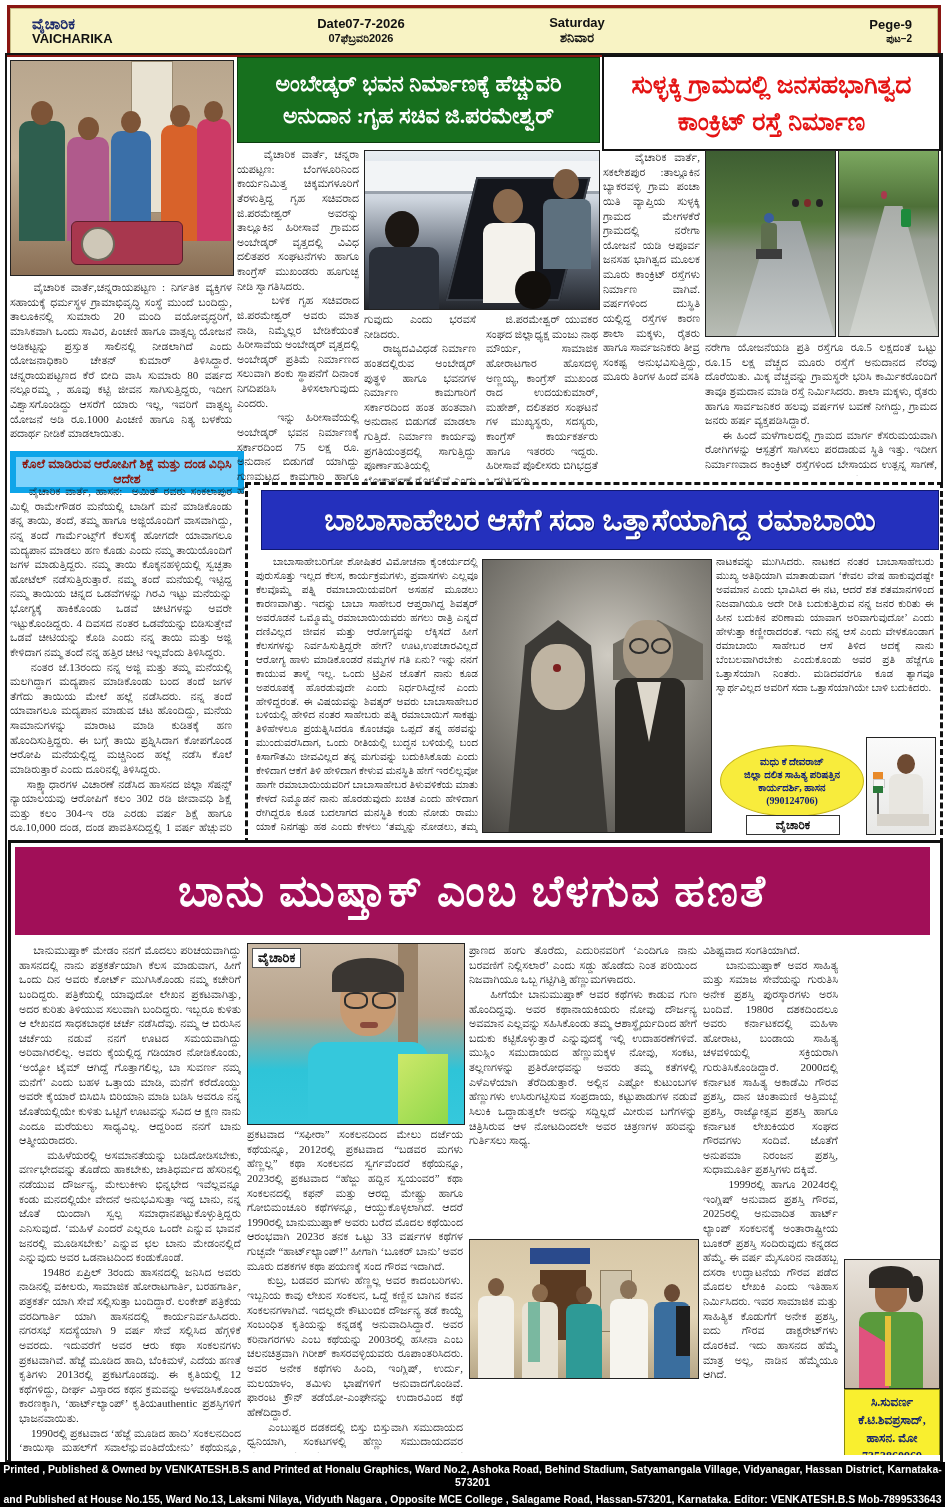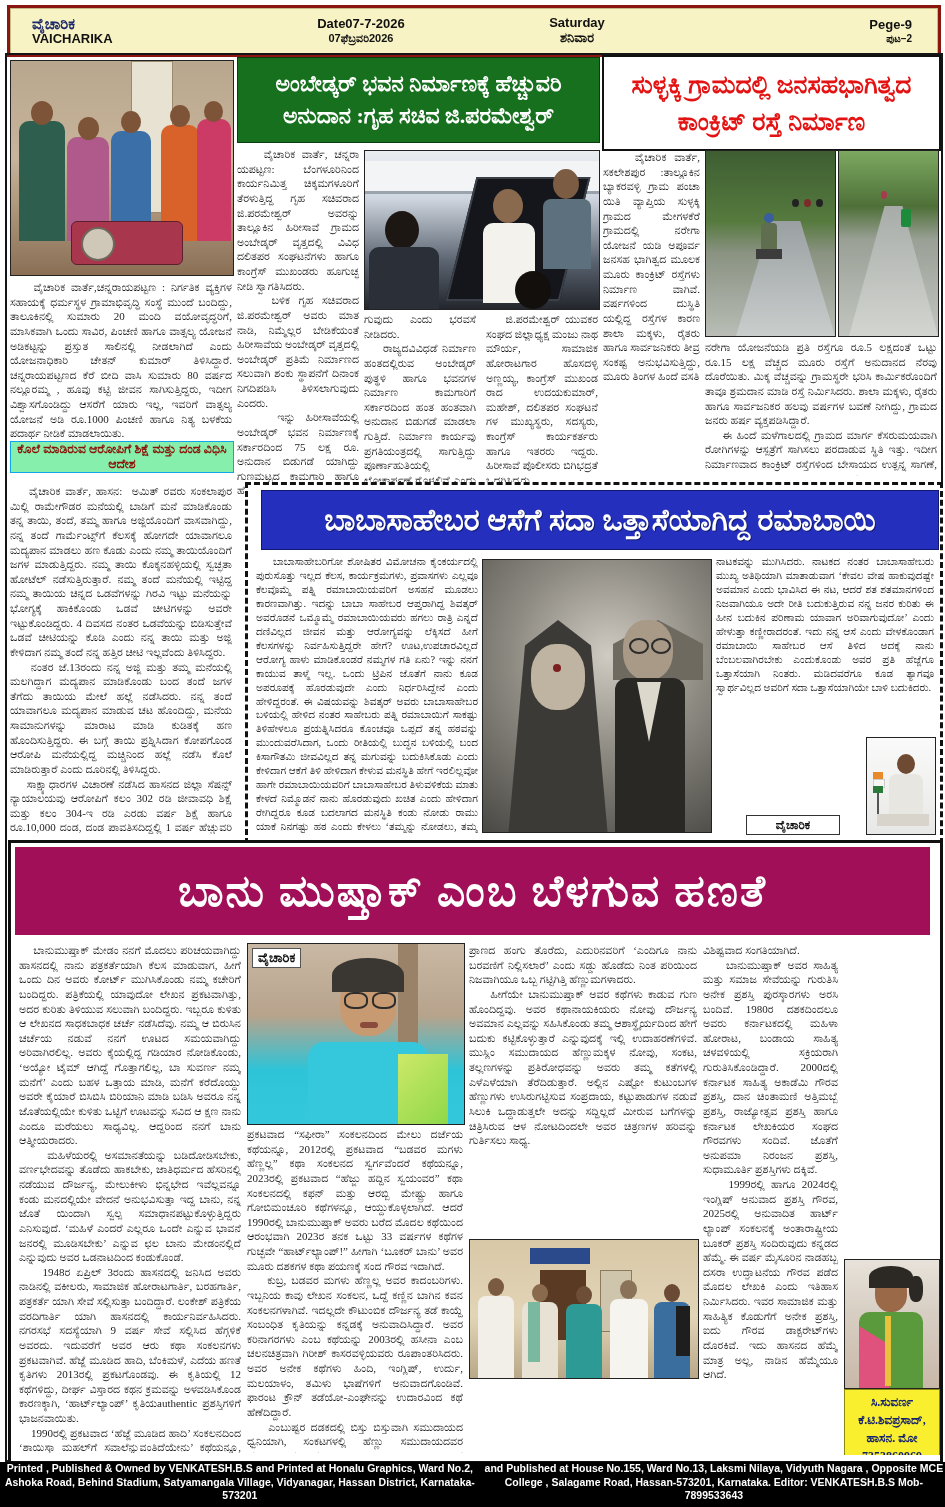--- a/index.html
+++ b/index.html
@@ -21,21 +21,21 @@
   .mh-en{font-weight:bold;font-size:13px;color:#111;}
   
   #frame{left:5px;top:53px;width:934px;height:1405px;border:2px solid #151515;}
   
   #h-green{left:237px;top:57px;width:361px;height:84px;background:#17701e;border:1px solid #0c3d10;
            color:#fff;font-weight:bold;font-size:22px;line-height:1.45;display:flex;
            align-items:center;justify-content:center;text-align:center;white-space:pre-line;}
   #h-red{left:602px;top:55px;width:335px;height:92px;background:#fff;border:2px solid #111;
          color:#e41313;font-weight:bold;font-size:25px;line-height:1.5;display:flex;
          align-items:center;justify-content:center;text-align:center;white-space:pre-line;}
-  #h-yellow{left:10px;top:441px;width:222px;height:30px;background:#86efac;border:1px solid #0ea5e9;
+  #h-yellow{left:10px;top:451px;width:222px;height:30px;background:#7dd3fc;border:6px solid #0ea5e9;
             color:#8c1208;font-weight:bold;font-size:12.5px;display:flex;align-items:center;
             justify-content:center;text-align:center;}
   #ramabai-box{left:245px;top:482px;width:692px;height:356px;border:3px dashed #111;background:#fff;}
   #h-blue{left:5px;top:5px;width:676px;height:58px;background:#2430bd;border:1px solid #101870;
           color:#fff;font-weight:bold;font-size:30px;display:flex;align-items:center;
           justify-content:center;text-align:center;text-shadow:1px 1px 0 #101870;margin-left:8px;}
   #banu-frame{left:8px;top:840px;width:929px;height:618px;border:3px solid #111;background:#fff;}
   #h-magenta{left:4px;top:4px;width:915px;height:88px;background:#a10f58;
              color:#fff;font-weight:bold;font-size:44px;display:flex;align-items:center;
              justify-content:center;text-align:center;letter-spacing:2px;}
@@ -45,21 +45,21 @@
                justify-content:center;text-align:center;color:#0d1c7a;font-weight:bold;
                font-size:10px;line-height:1.3;white-space:pre-line;}
   #author-stamp{left:498px;top:330px;width:92px;height:18px;background:#fff;border:1px solid #333;
                 color:#111;font-weight:bold;font-size:12px;display:flex;align-items:center;justify-content:center;}
   
   #suvarna-credit{background:#f9ef2f;border:1px solid #8a8a10;color:#14226e;font-weight:bold;
                   font-size:12px;text-align:center;line-height:1.5;padding:3px 0;white-space:pre-line;}
   
   #footer{left:0;top:1462px;width:945px;height:45px;background:#000;color:#fff;
           font-family:"Liberation Sans",sans-serif;font-size:10.5px;font-weight:bold;
-          display:flex;flex-direction:row;justify-content:center;gap:3px;
+          display:flex;flex-direction:column;justify-content:center;gap:3px;
           text-align:center;line-height:1.3;}
   
   .wm{position:absolute;left:4px;top:4px;background:#fff;border:1px solid #555;color:#111;
       font-weight:bold;font-size:13px;padding:1px 5px;}
   
   .head{position:absolute;border-radius:50%;background:#7d5437;}
 </style>
 </head>
 <body>
 
@@ -159,20 +159,24 @@
     <div class="shape" style="left:20px;top:60px;width:110px;height:212px;background:#3c3a36;clip-path:polygon(20% 12%,50% 0,80% 12%,95% 100%,5% 100%);"></div>
     <div class="head" style="left:48px;top:84px;width:54px;height:66px;background:#bfb4a2;border-radius:45%;"></div>
     <div class="shape" style="left:70px;top:104px;width:8px;height:8px;background:#7c1f1f;border-radius:50%;"></div>
     <div class="head" style="left:140px;top:60px;width:50px;height:60px;background:#a89a86;border-radius:45%;"></div>
     <div class="shape" style="left:146px;top:78px;width:16px;height:12px;border:2px solid #2c2c2c;border-radius:50%;background:transparent;"></div>
     <div class="shape" style="left:168px;top:78px;width:16px;height:12px;border:2px solid #2c2c2c;border-radius:50%;background:transparent;"></div>
     <div class="shape" style="left:132px;top:118px;width:70px;height:154px;background:#2a2824;border-radius:12px 12px 0 0;"></div>
     <div class="shape" style="left:154px;top:122px;width:24px;height:60px;background:#ddd8cc;clip-path:polygon(0 0,100% 0,50% 100%);"></div>
   </div>
   <div class="txt abs small" style="left:468px;top:70px;width:218px;height:186px;">ನಾಟಕವನ್ನು ಮುಗಿಸಿದರು. ನಾಟಕದ ನಂತರ ಬಾಬಾಸಾಹೇಬರು ಮುಖ್ಯ ಅತಿಥಿಯಾಗಿ ಮಾತಾಡುವಾಗ ‘ಕೇವಲ ವೇಷ ಹಾಕುವುದಷ್ಟೇ ಅವಮಾನ ಎಂದು ಭಾವಿಸಿದ ಈ ನಟ, ಆದರೆ ಶತ ಶತಮಾನಗಳಿಂದ ನಿಜವಾಗಿಯೂ ಅದೇ ರೀತಿ ಬದುಕುತ್ತಿರುವ ನನ್ನ ಜನರ ಕುರಿತು ಈ ಹೀನ ಬದುಕಿನ ಪರಿಣಾಮ ಯಾವಾಗ ಅರಿವಾಗುವುದೋ’ ಎಂದು ಹೇಳುತ್ತಾ ಕಣ್ಣೀರಾದರಂತೆ. ಇದು ನನ್ನ ಆಸೆ ಎಂದು ವೇಳಕೊಂಡಾಗ ರಮಾಬಾಯಿ ಸಾಹೇಬರ ಆಸೆ ತಿಳಿದ ಅದಕ್ಕೆ ನಾನು ಬೆಂಬಲವಾಗಿರಬೇಕು ಎಂದುಕೊಂಡು ಅವರ ಪ್ರತಿ ಹೆಜ್ಜೆಗೂ ಒತ್ತಾಸೆಯಾಗಿ ನಿಂತರು. ಮಡಿದವರೆಗೂ ಕೂಡ ತ್ಯಾಗವೂ ಸ್ವಾರ್ಥವಿಲ್ಲದ ಅವರಿಗೆ ಸದಾ ಒತ್ತಾಸೆಯಾಗಿಯೇ ಬಾಳಿ ಬದುಕಿದರು.</div>
+  <div id="author-oval" class="abs">ಮಧು ಕೆ ದೇವರಾಜ್
+ಜಿಲ್ಲಾ ದಲಿತ ಸಾಹಿತ್ಯ ಪರಿಷತ್ತಿನ
+ಕಾರ್ಯದರ್ಶಿ, ಹಾಸನ
+(990124706)</div>
   <div id="author-stamp" class="abs">ವೈಚಾರಿಕ</div>
   <div class="ph" style="left:618px;top:252px;width:68px;height:96px;background:#f2f2f0;">
     <div class="shape" style="left:0;top:0;width:100%;height:100%;background:linear-gradient(180deg,#fafafa 0%,#e8e8e6 100%);"></div>
     <div class="shape" style="left:6px;top:34px;width:10px;height:7px;background:#e88a2a;"></div>
     <div class="shape" style="left:6px;top:41px;width:10px;height:7px;background:#f6f6f4;border:0.5px solid #ccc;"></div>
     <div class="shape" style="left:6px;top:48px;width:10px;height:7px;background:#2a7a3a;"></div>
     <div class="shape" style="left:10px;top:55px;width:2px;height:30px;background:#555;"></div>
     <div class="head" style="left:30px;top:16px;width:18px;height:20px;background:#6e4a32;"></div>
     <div class="shape" style="left:22px;top:36px;width:34px;height:40px;background:#e8e6e0;border-radius:8px 8px 0 0;"></div>
     <div class="shape" style="left:10px;top:76px;width:52px;height:12px;background:#d8d4cc;"></div>

